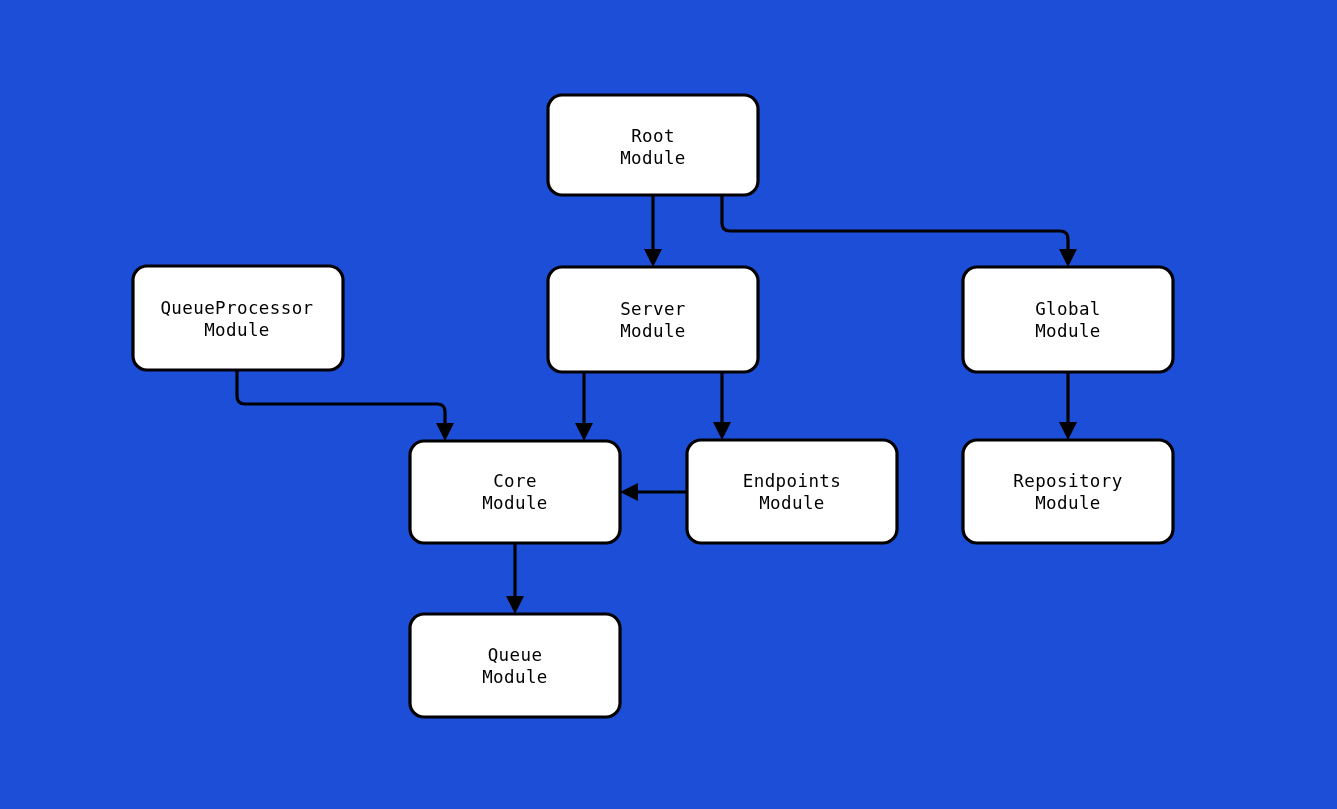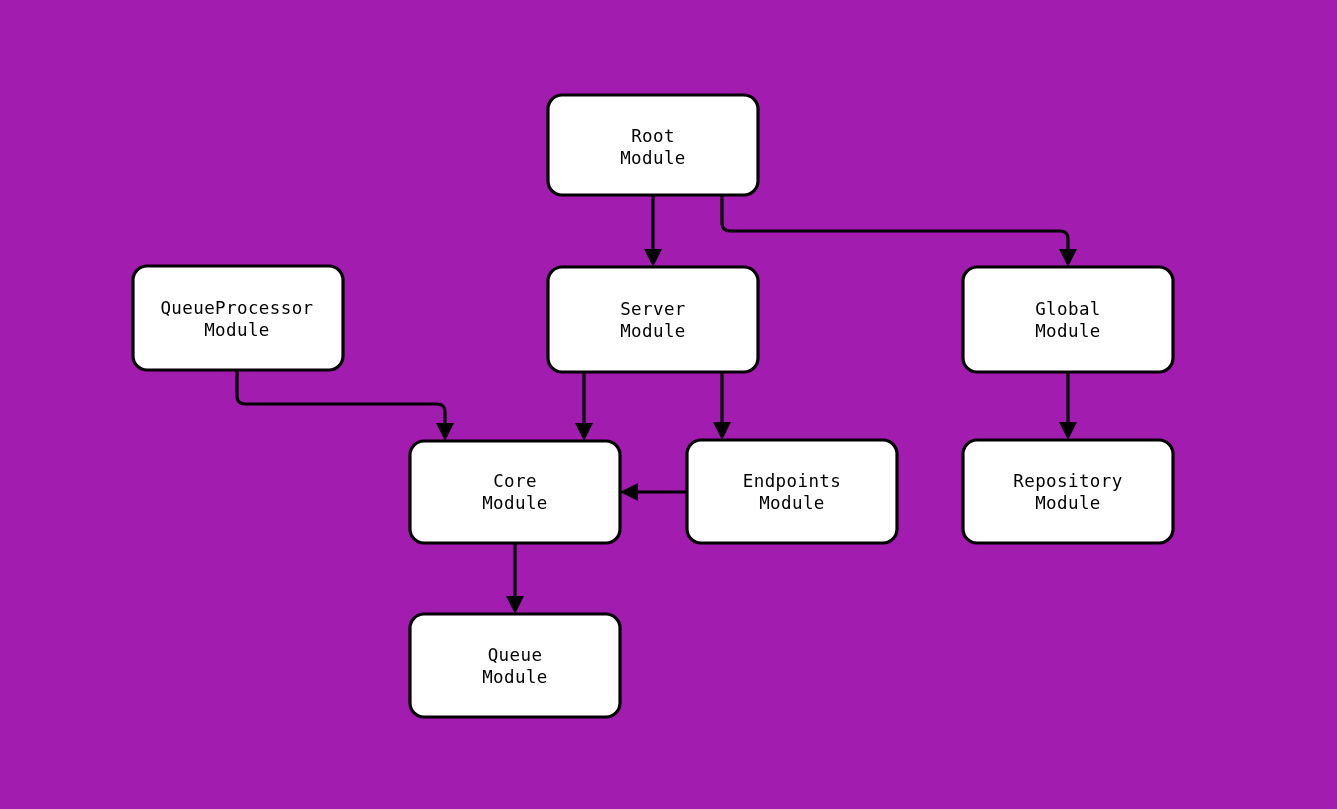--- a/index.html
+++ b/index.html
@@ -4,21 +4,21 @@
 <style>
   html, body {
     margin: 0;
     padding: 0;
     background: #ffffff;
   }
   #canvas {
     position: relative;
     width: 1337px;
     height: 809px;
-    background: #a21caf;
+    background: #1d4ed8;
     overflow: hidden;
     font-family: "DejaVu Sans Mono", "Liberation Mono", monospace;
   }
   #graph-svg {
     position: absolute;
     left: 0;
     top: 0;
     width: 1337px;
     height: 809px;
   }

